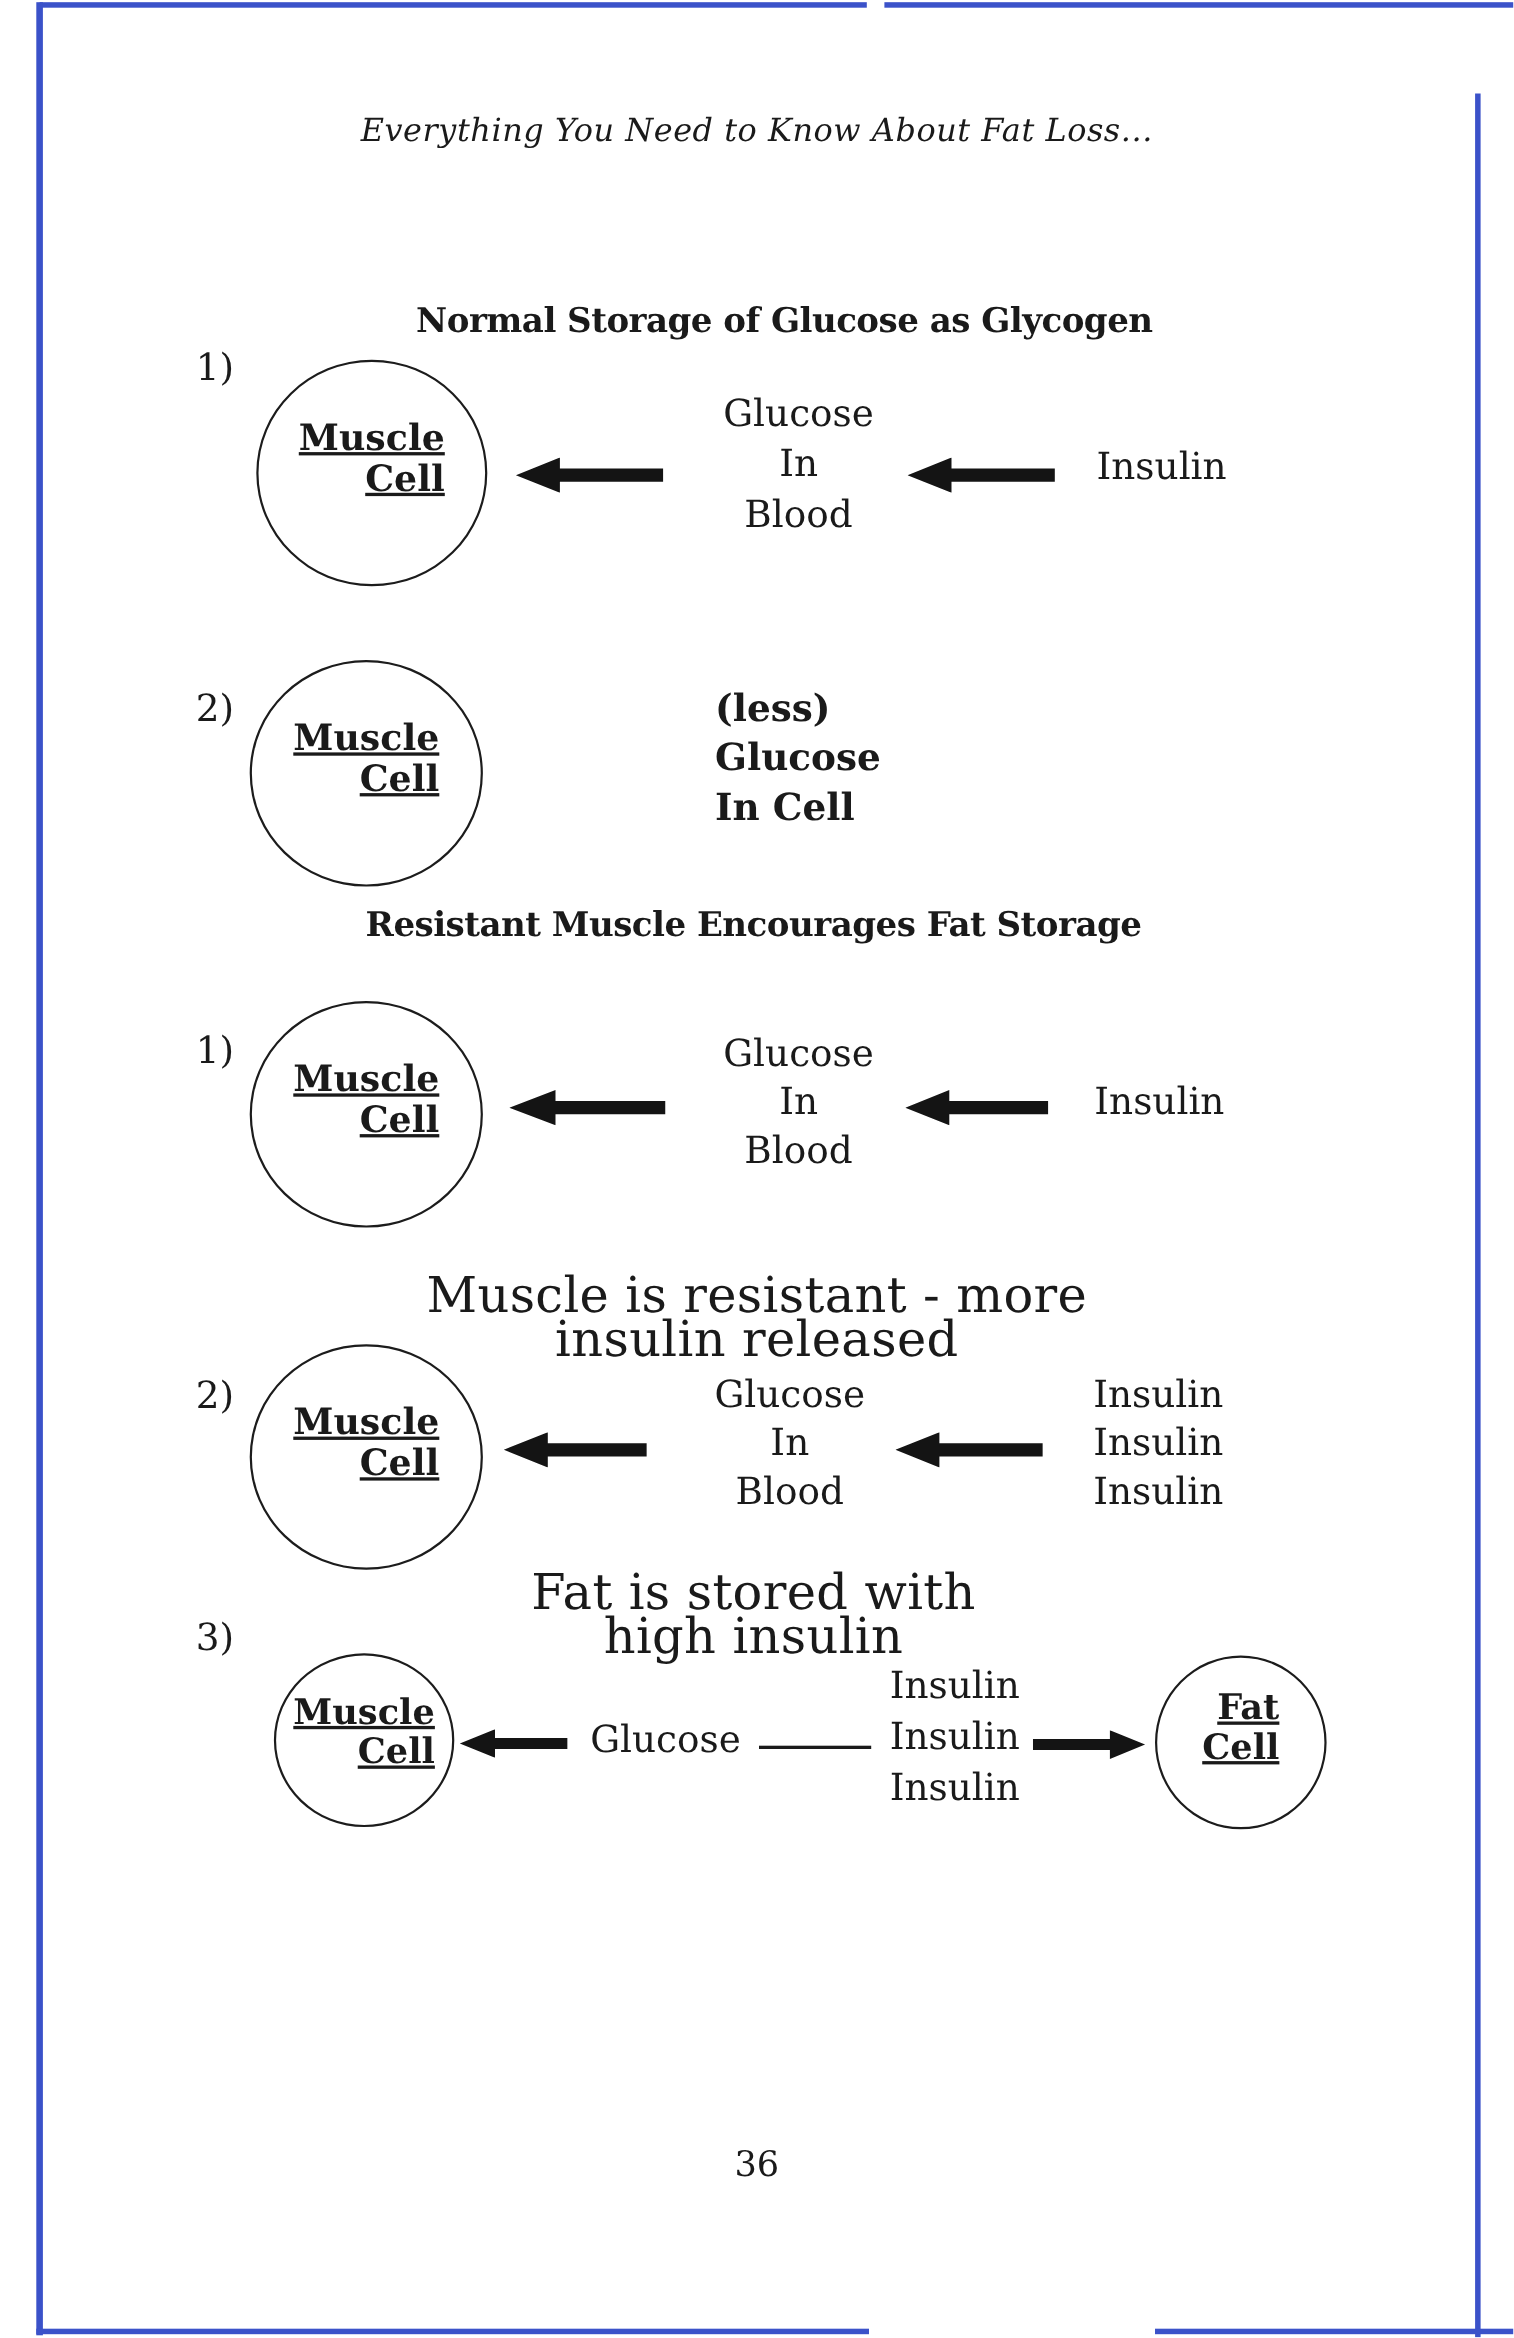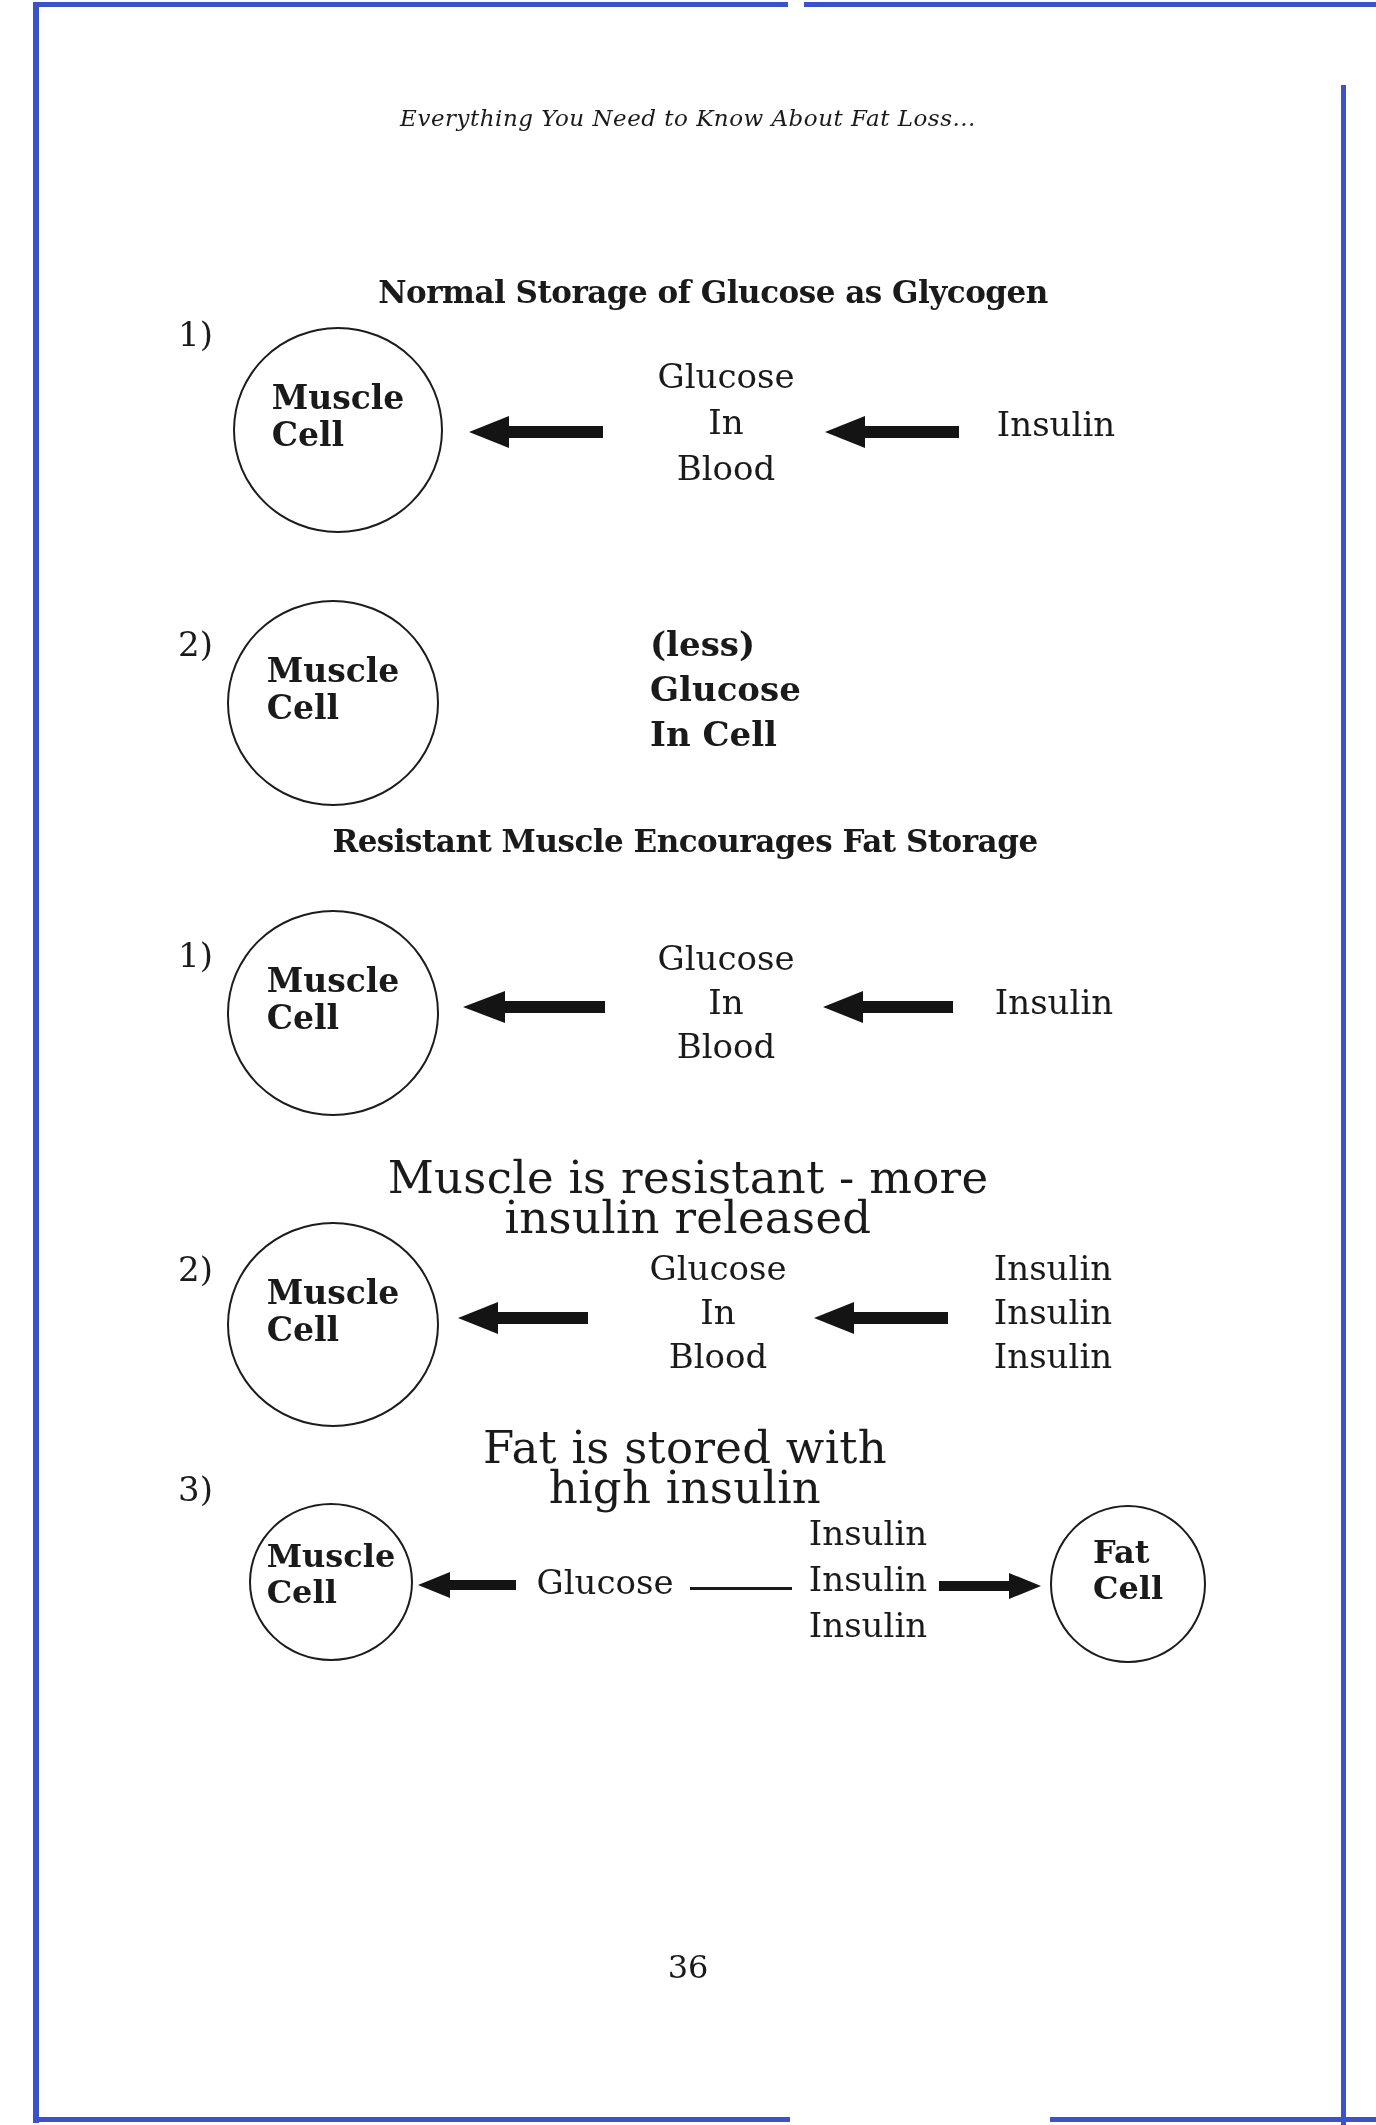--- a/index.html
+++ b/index.html
@@ -12,21 +12,21 @@
     color:var(--ink,#1a1a1a);
     overflow:hidden;
   }
   .abs{position:absolute;}
   .center{text-align:center;}
   
   .scan-edge{position:absolute;background:var(--scan-edge,#3b52c9);}
   
   .running-head{
     font-style:italic;
-    font-size:23px;
+    font-size:29px;
     line-height:40px;
     letter-spacing:0.5px;
   }
   .section-title{
     font-weight:700;
     font-size:31px;
     line-height:52px;
     letter-spacing:-0.5px;
   }
   .step-num{font-size:34px;line-height:40px;}
@@ -36,22 +36,23 @@
     border:2.5px solid #1c1c1c;
     border-radius:50%;
     display:flex;
     align-items:center;
     justify-content:center;
   }
   .cell-text{
     font-weight:700;
     font-size:33px;
     line-height:37px;
-    text-align:left;
+    text-align:right;
     position:relative;
+    text-decoration:underline;
   }
   .cell-text.small{font-size:32px;line-height:36px;}
   
   .stack{font-size:34px;line-height:46px;}
   .stack.lh44{line-height:44px;}
   .label{font-size:34px;line-height:40px;}
   .note{font-size:45px;line-height:40px;letter-spacing:0.3px;}
   .page-num{font-size:32px;line-height:40px;}
   .arrow-svg{display:block;}
   .arrow-svg polygon{fill:#141414;}

